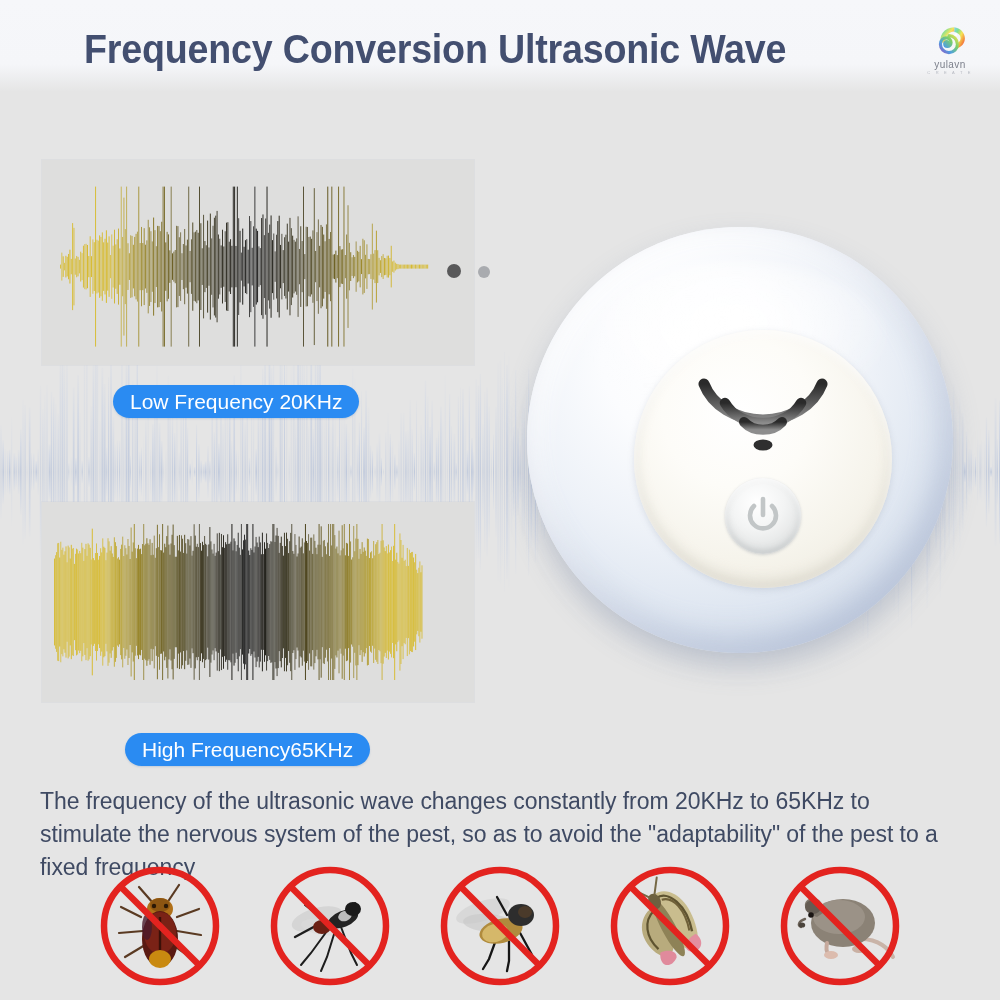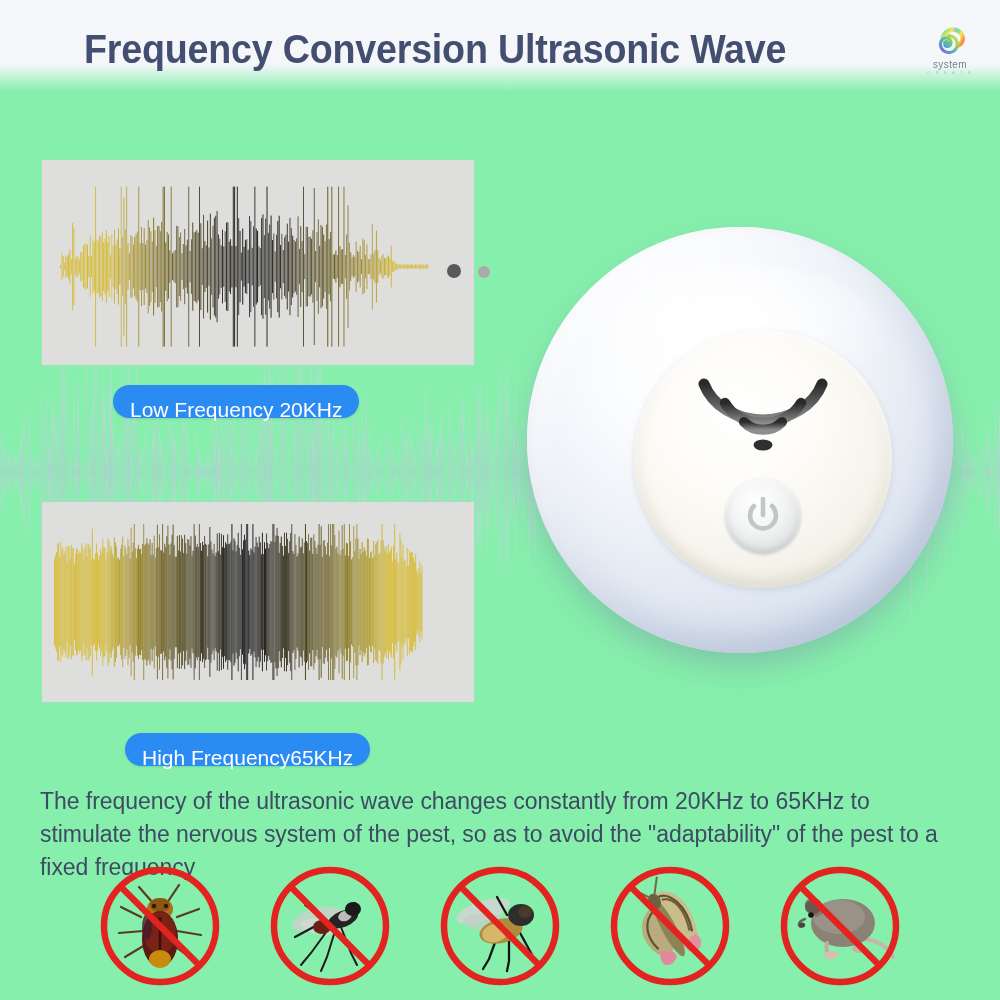--- a/index.html
+++ b/index.html
@@ -8,21 +8,21 @@
     font-family:"Liberation Sans", sans-serif;
     background:#f5f6f9;
     position:relative;
     overflow:hidden;
   }
 
   
   #canvas {
     position:absolute; left:0; top:0;
     width:1000px; height:1000px;
-    background:#86efac;
+    background:#e5e5e5;
     overflow:hidden;
   }
 
   
   #bg-wave {
     position:absolute; left:0; top:92px;
     width:1000px; height:760px;
     overflow:hidden;
     z-index:0;
   }
@@ -94,21 +94,21 @@
   
   .freq-pill {
     position:absolute;
     z-index:5;
     background:#2a8bf2;
     color:#ffffff;
     border-radius:20px;
     font-size:21px;
     line-height:33px;
     height:33px;
-    padding:8px 17px;
+    padding:0 17px;
     white-space:nowrap;
     font-family:"Liberation Sans", sans-serif;
     box-shadow:0 1px 2px rgba(30,90,160,0.18);
   }
   #pill-low  { left:113px; top:385px; }
   #pill-high { left:125px; top:733px; }
 
   
   #device {
     position:absolute;
@@ -695,21 +695,21 @@
             <stop offset="35%" stop-color="#79cf6a"></stop>
             <stop offset="70%" stop-color="#4f9fe0"></stop>
             <stop offset="100%" stop-color="#8f57c4"></stop>
           </linearGradient>
         </defs>
         <path d="M40 6c11 1 20 10 20 21 0 10-7 17-15 19l-2-9c5-1 9-5 9-10 0-6-5-11-12-12z" fill="url(#chm1)"></path>
         <path d="M40 6c-9 0-17 4-22 11-4 6-5 13-3 19l9-3c-1-4 0-8 2-11 3-5 8-8 14-8z" fill="url(#chm1)" opacity="0.95"></path>
         <path d="M30 22c9 0 16 7 16 16s-7 16-16 16-16-7-16-16c0-7 5-12 11-12 5 0 9 4 9 9 0 4-3 7-7 7-3 0-5-2-5-5 0-2 2-4 4-4 1 0 2 1 2 2 0 1 0 1-1 1" fill="none" stroke="url(#chm2)" stroke-width="6" stroke-linecap="round"></path>
         <circle cx="43" cy="20" r="2.6" fill="#ffffff" opacity="0.85"></circle>
       </svg>
-      <span id="brand-name">system</span>
+      <span id="brand-name">yulavn</span>
       <span id="brand-sub">C R E A T E</span>
     </div>
   </div>
 
   <div id="panel-low" class="wave-panel">
     <svg width="432" height="205" viewBox="0 0 432 205" xmlns="http://www.w3.org/2000/svg">
       <g id="lowbars">
           <rect x="18.00" y="104.60" width="0.95" height="4.00" fill="rgb(214,184,36)" opacity="0.84"></rect>
           <rect x="19.35" y="92.61" width="0.95" height="27.97" fill="rgb(214,184,36)" opacity="0.75"></rect>
           <rect x="20.70" y="96.31" width="0.95" height="20.57" fill="rgb(214,184,36)" opacity="0.97"></rect>

